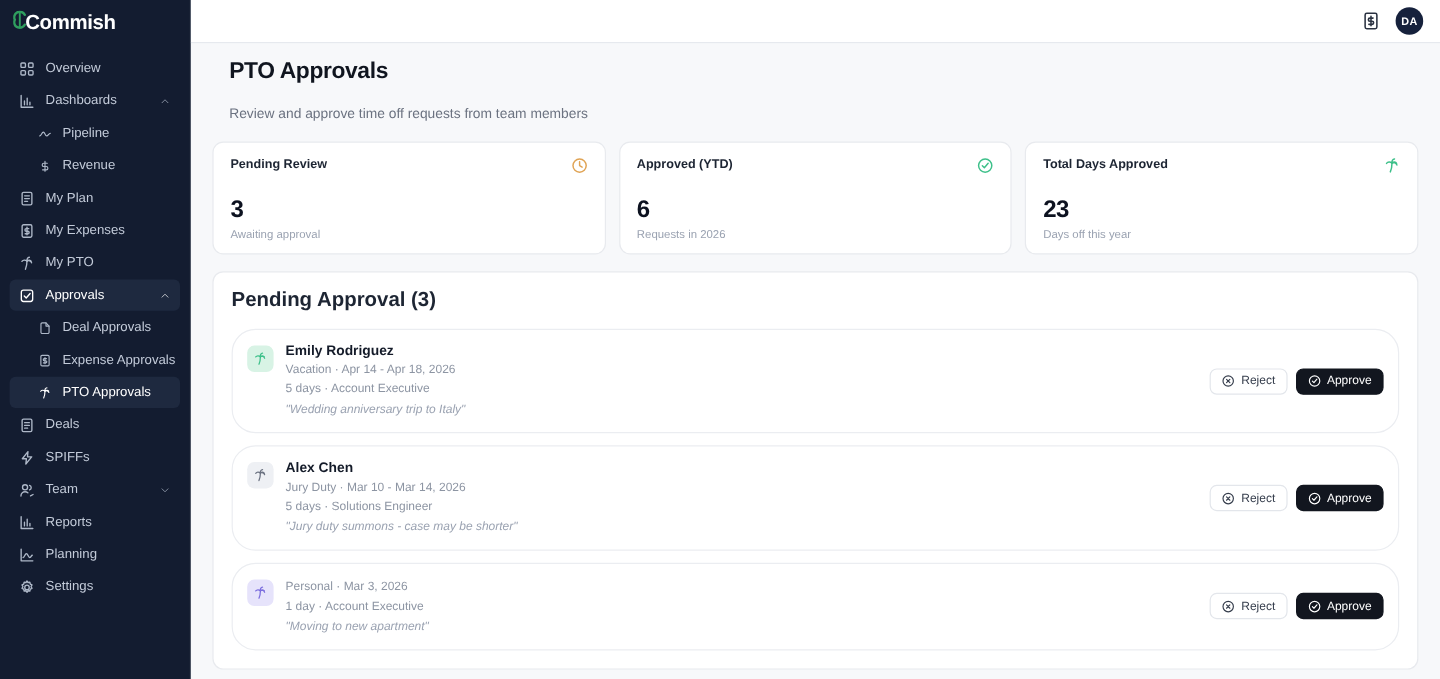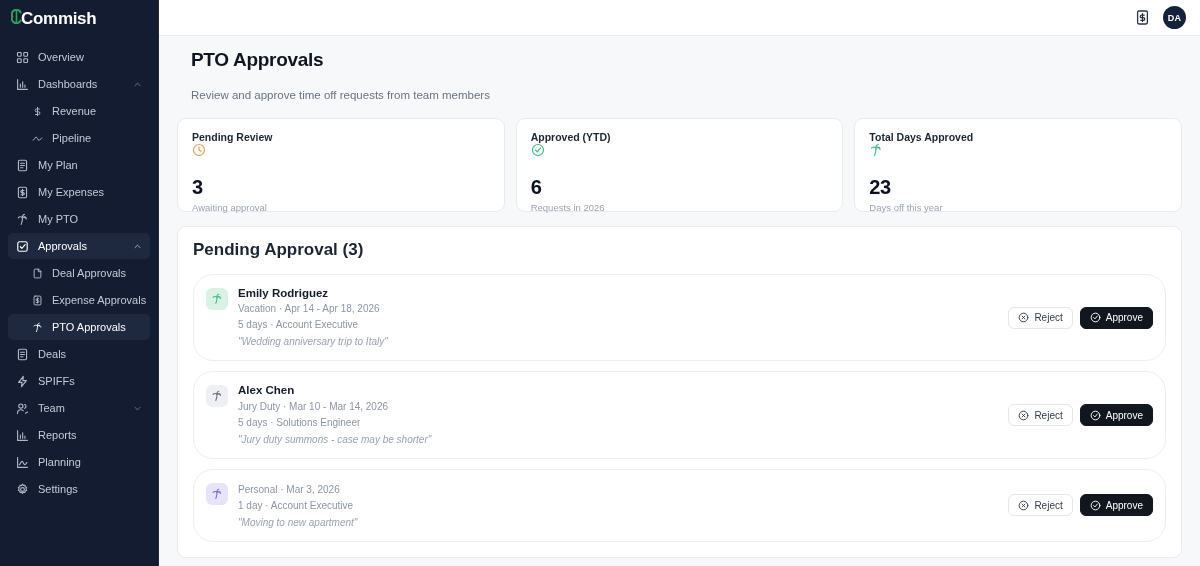--- a/index.html
+++ b/index.html
@@ -63,21 +63,21 @@
   .page-head { padding: 13px 0 0 14px; }
   .page-title { font-size: 19px; font-weight: bold; color: #10151f; letter-spacing: -0.3px; }
   .page-sub { font-size: 11.5px; color: #6b7280; margin-top: 18px; }
 
   
   .stats { display: flex; gap: 11px; margin-top: 17px; }
   .stat-card {
     flex: 1; background: #fff; border: 1px solid #e8eaee; border-radius: 9px;
     padding: 12px 14px 13px 14px; height: 94px; position: relative;
   }
-  .stat-head { display: flex; align-items: flex-start; justify-content: space-between; flex-direction: column; }
+  .stat-head { display: flex; align-items: flex-start; justify-content: space-between; }
   .stat-label { font-size: 10.5px; font-weight: bold; color: #1d2533; }
   .stat-icon { width: 14px; height: 14px; display:flex; align-items:center; justify-content:center; }
   .stat-value { font-size: 20px; font-weight: bold; color: #0d1220; margin-top: 20px; line-height: 1; letter-spacing: -0.4px; }
   .stat-cap { font-size: 9.5px; color: #9aa2b1; margin-top: 5px; }
 
   
   .panel {
     background: #fff; border: 1px solid #e8eaee; border-radius: 9px;
     margin-top: 14px; padding: 13px 15px 15px 15px;
   }
@@ -149,32 +149,32 @@
           <span class="lbl">Dashboards</span>
           <span class="chev">
             <svg width="9" height="9" viewBox="0 0 16 16">
               <path d="M3.6 10L8 5.6 12.4 10" fill="none" stroke="#aeb8c8" stroke-width="1.4" stroke-linecap="round" stroke-linejoin="round"></path>
             </svg>
           </span>
         </div>
         <div class="nav-item sub">
           <span class="ico sm">
             <svg width="11" height="11" viewBox="0 0 16 16">
-              <path d="M8 2v12M10.8 4.4H6.6a2 2 0 0 0 0 4h2.9a2 2 0 0 1 0 4H5" fill="none" stroke="#aeb8c8" stroke-width="1.4" stroke-linecap="round" stroke-linejoin="round"></path>
-            </svg>
-          </span>
-          <span class="lbl">Revenue</span>
+              <path d="M1.6 10.6c2-0 2.4-4.6 4.4-4.6s2 4.6 4 4.6 2.4-3.2 4.4-3.2" fill="none" stroke="#aeb8c8" stroke-width="1.4" stroke-linecap="round" stroke-linejoin="round"></path>
+            </svg>
+          </span>
+          <span class="lbl">Pipeline</span>
         </div>
         <div class="nav-item sub">
           <span class="ico sm">
             <svg width="11" height="11" viewBox="0 0 16 16">
-              <path d="M1.6 10.6c2-0 2.4-4.6 4.4-4.6s2 4.6 4 4.6 2.4-3.2 4.4-3.2" fill="none" stroke="#aeb8c8" stroke-width="1.4" stroke-linecap="round" stroke-linejoin="round"></path>
-            </svg>
-          </span>
-          <span class="lbl">Pipeline</span>
+              <path d="M8 2v12M10.8 4.4H6.6a2 2 0 0 0 0 4h2.9a2 2 0 0 1 0 4H5" fill="none" stroke="#aeb8c8" stroke-width="1.4" stroke-linecap="round" stroke-linejoin="round"></path>
+            </svg>
+          </span>
+          <span class="lbl">Revenue</span>
         </div>
         <div class="nav-item">
           <span class="ico">
             <svg width="13" height="13" viewBox="0 0 16 16">
               <rect x="3" y="1.6" width="10" height="12.8" rx="1.5" fill="none" stroke="#aeb8c8" stroke-width="1.4" stroke-linecap="round" stroke-linejoin="round"></rect>
               <path d="M5.6 5.2h4.8M5.6 8h4.8M5.6 10.8h3" fill="none" stroke="#aeb8c8" stroke-width="1.4" stroke-linecap="round" stroke-linejoin="round"></path>
             </svg>
           </span>
           <span class="lbl">My Plan</span>
         </div>

